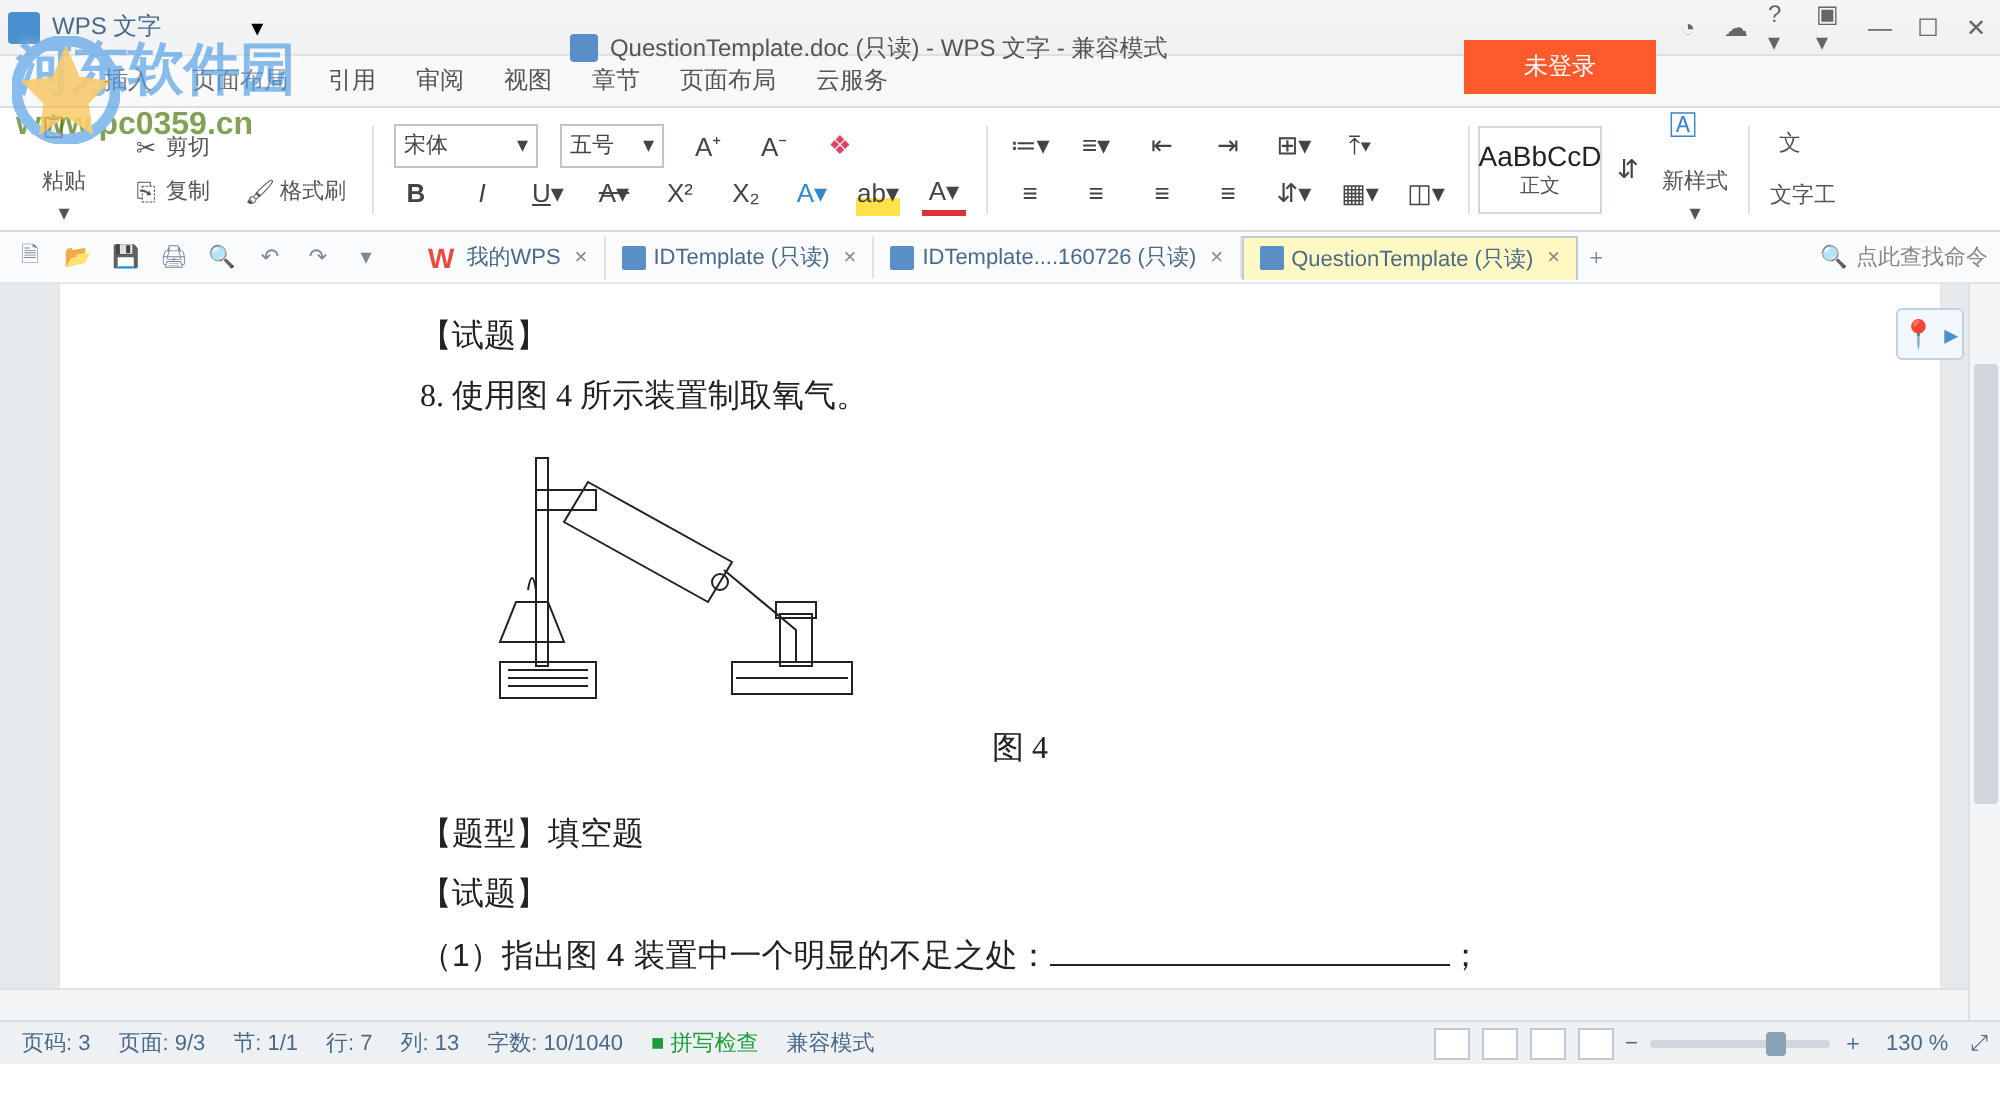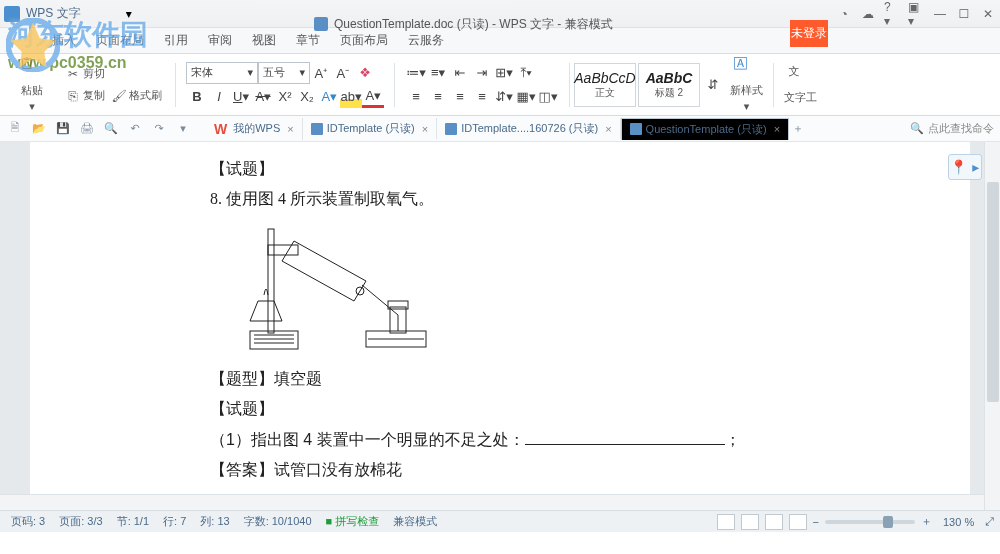--- a/index.html
+++ b/index.html
@@ -3,49 +3,49 @@
 <meta charset="utf-8">
 <style>
 * { margin: 0; padding: 0; box-sizing: border-box; font-family: "Microsoft YaHei", sans-serif; }
 body { width: 1000px; height: 554px; background: #fff; overflow: hidden; font-size: 12px; position: relative; }
 
 .titlebar { height: 28px; background: linear-gradient(#f4f5f6,#eef0f2); display: flex; align-items: center; padding: 0 4px; border-bottom: 1px solid #e0e0e0; }
 .app-logo { width: 16px; height: 16px; background: #4a8fd0; border-radius: 2px; margin-right: 6px; }
 .app-name { color: #4a6a8a; font-size: 12px; margin-right: 40px; }
 .title-center { flex: 1; display: flex; align-items: center; justify-content: center; color: #555; font-size: 12px; margin-top: 21px; }
 .doc-icon { width: 14px; height: 14px; background: #5a8fc5; border-radius: 2px; margin-right: 6px; }
-.login-btn { background: #ff5a2b; color: #fff; padding: 5px 1px; font-size: 12px; margin-right: 8px; margin-top: 40px; }
+.login-btn { background: #ff5a2b; color: #fff; padding: 5px 30px; font-size: 12px; margin-right: 8px; margin-top: 40px; }
 .win-btns { display: flex; gap: 8px; color: #666; font-size: 12px; align-items: center; }
 .win-btn { width: 16px; height: 16px; display: flex; align-items: center; justify-content: center; cursor: pointer; }
 
 .menubar { height: 26px; background: #f7f8f9; display: flex; align-items: center; padding-left: 2px; gap: 0; border-bottom: 1px solid #d8dde2; }
 .menu-item { padding: 4px 10px; color: #555; font-size: 12px; cursor: pointer; }
 
 .toolbar { height: 62px; background: #fff; display: flex; align-items: center; padding: 4px 8px; border-bottom: 1px solid #d6dbe0; position: relative; }
 .tool-group { display: flex; flex-direction: column; gap: 2px; padding: 0 6px; }
-.tool-row { display: flex; align-items: flex-end; gap: 0; }
+.tool-row { display: flex; align-items: flex-end; gap: 11px; }
 .tool-btn { height: 20px; display: flex; align-items: center; gap: 2px; padding: 0 3px; color: #555; font-size: 11px; cursor: pointer; }
 .ico { width: 16px; height: 16px; display: inline-flex; align-items: center; justify-content: center; font-size: 12px; }
 .sep { width: 1px; height: 44px; background: #dde2e7; margin: 0 4px; }
 .font-sel { height: 22px; border: 1px solid #bcc5ce; background: #fff; padding: 0 4px; display: flex; align-items: center; font-size: 11px; color: #444; min-width: 72px; justify-content: space-between; }
 .fmt-btn { width: 22px; height: 22px; display: flex; align-items: center; justify-content: center; color: #444; font-size: 13px; cursor: pointer; }
 .style-box { width: 62px; height: 44px; border: 1px solid #d0d6dc; display: flex; flex-direction: column; align-items: center; justify-content: center; font-size: 10px; color: #555; margin-right: 2px; }
-.style-prev { font-size: 14px; color: #222; font-style: italic; }
+.style-prev { font-size: 14px; color: #222; }
 .big-btn { display: flex; flex-direction: column; align-items: center; gap: 2px; padding: 2px 6px; color: #555; font-size: 11px; cursor: pointer; }
 .big-icon { width: 24px; height: 24px; }
 
 .watermark { position: absolute; top: 12px; left: 0; z-index: 5; pointer-events: none; font-weight: bold; font-size: 28px; color: #5aa3e8; opacity: .7; padding: 4px 8px; text-shadow: 0 0 6px #fff; }
 .watermark a { display: block; font-size: 16px; color: #4d7c0f; text-shadow: 0 0 4px #fff; }
 .wm-logo { position:absolute; top:6px; left:6px; width:54px; height:54px; }
 
 .quickbar { height: 26px; background: #fafbfc; border-bottom: 1px solid #e2e6ea; display: flex; align-items: center; padding: 0 6px; gap: 6px; color: #666; font-size: 11px; }
 .qa-btn { width: 18px; height: 18px; display: flex; align-items: center; justify-content: center; color: #7a8a9a; cursor: pointer; }
 .tabstrip { display: flex; flex: 1; align-items: center; gap: 0; margin-left: 8px; }
 .doc-tab { padding: 3px 8px; display: flex; align-items: center; gap: 4px; color: #4a6a8a; font-size: 11px; border-right: 1px solid #e0e4e8; cursor: pointer; }
-.doc-tab.active { background: #000000; border: 1px solid #c0cad4; border-bottom: none; }
+.doc-tab.active { background: #fef9c3; border: 1px solid #c0cad4; border-bottom: none; }
 .close-x { color: #888; font-size: 11px; margin-left: 3px; }
 .wps-badge { color: #e74c3c; font-weight: bold; margin-right: 2px; font-size: 14px; }
 .blue-badge { width: 12px; height: 12px; background: #5a8fc5; border-radius: 1px; }
 .search-cmd { margin-left: auto; display: flex; align-items: center; gap: 4px; color: #888; }
 
 .workspace { height: 368px; background: #e6e9ec; display: flex; position: relative; }
 .page { background: #fff; margin: 0 auto; width: 940px; height: 100%; padding: 12px 160px 12px 180px; position: relative; overflow: hidden; }
 .doc-line { font-size: 16px; color: #222; line-height: 1.9; font-family: SimSun, serif; }
 .fig { margin: 8px 24px; }
 .fig-cap { text-align: center; font-size: 16px; color: #222; margin: 6px 0 18px 0; font-family: SimSun, serif; }
@@ -180,24 +180,20 @@
       <span class="fmt-btn">≡</span>
       <span class="fmt-btn">⇵▾</span>
       <span class="fmt-btn">▦▾</span>
       <span class="fmt-btn">◫▾</span>
     </div>
   </div>
   <div class="sep"></div>
   <div class="style-box">
       <span class="style-prev">AaBbCcD</span>
       <span>正文</span>
-    </div>
-  <div class="style-box">
-      <span class="style-prev" style="font-weight:bold">AaBbC</span>
-      <span>标题 2</span>
     </div>
   <span class="fmt-btn">⇵</span>
   <div class="big-btn">
       <span class="big-icon" style="color:#3a88cc">🄰</span>
       <span>新样式</span>
       <span>▾</span>
     </div>
   <div class="sep"></div>
   <div class="big-btn">
       <span class="big-icon">文</span>
@@ -264,36 +260,37 @@
         <rect x="132" y="108" width="60" height="16" fill="none" stroke="#222"></rect>
         <path d="M134 116 L190 116" stroke="#222"></path>
 
         <rect x="156" y="84" width="16" height="26" fill="none" stroke="#222"></rect>
         <rect x="154" y="78" width="20" height="8" fill="none" stroke="#222"></rect>
 
         <path d="M24 78 L40 78 L48 98 L16 98 Z" fill="none" stroke="#222"></path>
         <path d="M30 72 Q32 60 34 72" fill="none" stroke="#222"></path>
       </svg>
     </div>
+    <div class="fig-cap">图 4</div>
     <div class="doc-line">【题型】填空题</div>
     <div class="doc-line">【试题】</div>
     <div class="doc-line"><span>（1）指出图 4 装置中一个明显的不足之处：</span><span class="blank"></span><span>；</span></div>
     <div class="doc-line">【答案】试管口没有放棉花</div>
 
   </div>
   <div class="side-pin">📍 ▸</div>
   <div class="scroll-v">
     <div class="scroll-thumb" style="top:40px;height:220px"></div>
   </div>
   <div class="scroll-h"></div>
 </div>
 
 <div class="statusbar">
   <span class="st-seg">页码: 3</span>
-  <span class="st-seg">页面: 3/3</span>
+  <span class="st-seg">页面: 9/3</span>
   <span class="st-seg">节: 1/1</span>
   <span class="st-seg">行: 7</span>
   <span class="st-seg">列: 13</span>
   <span class="st-seg">字数: 10/1040</span>
   <span class="st-seg st-green">■ <span>拼写检查</span></span>
   <span class="st-seg">兼容模式</span>
   <div class="st-right">
     <span class="view-btn"></span>
     <span class="view-btn"></span>
     <span class="view-btn"></span>

